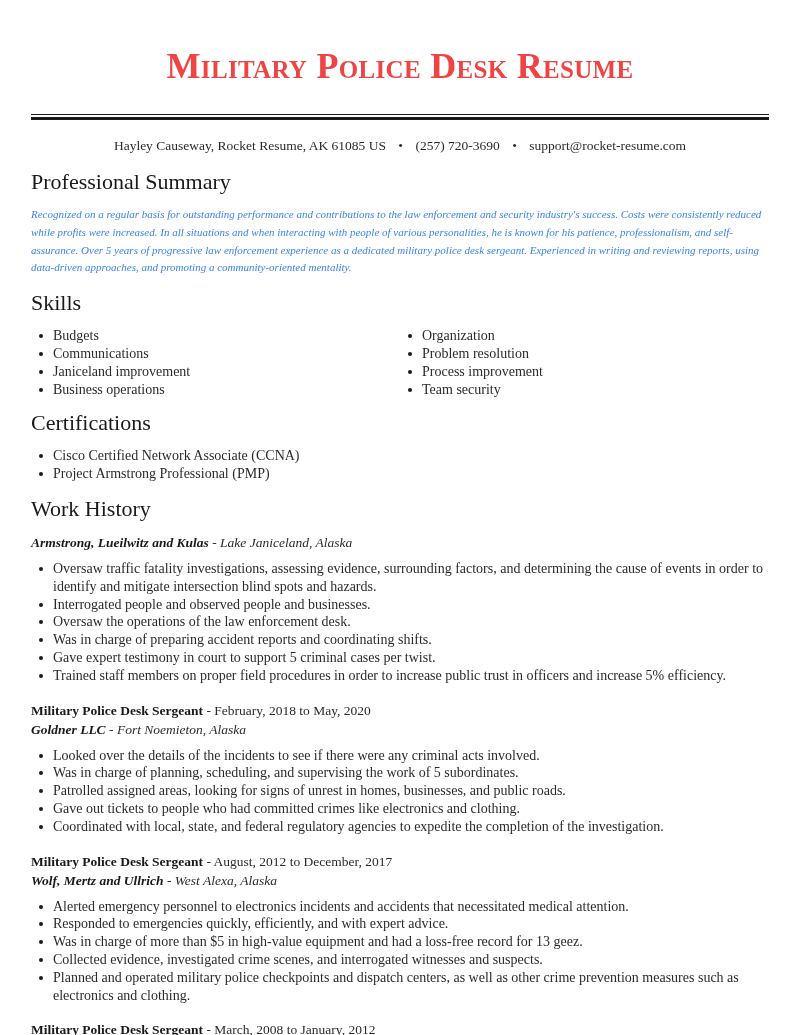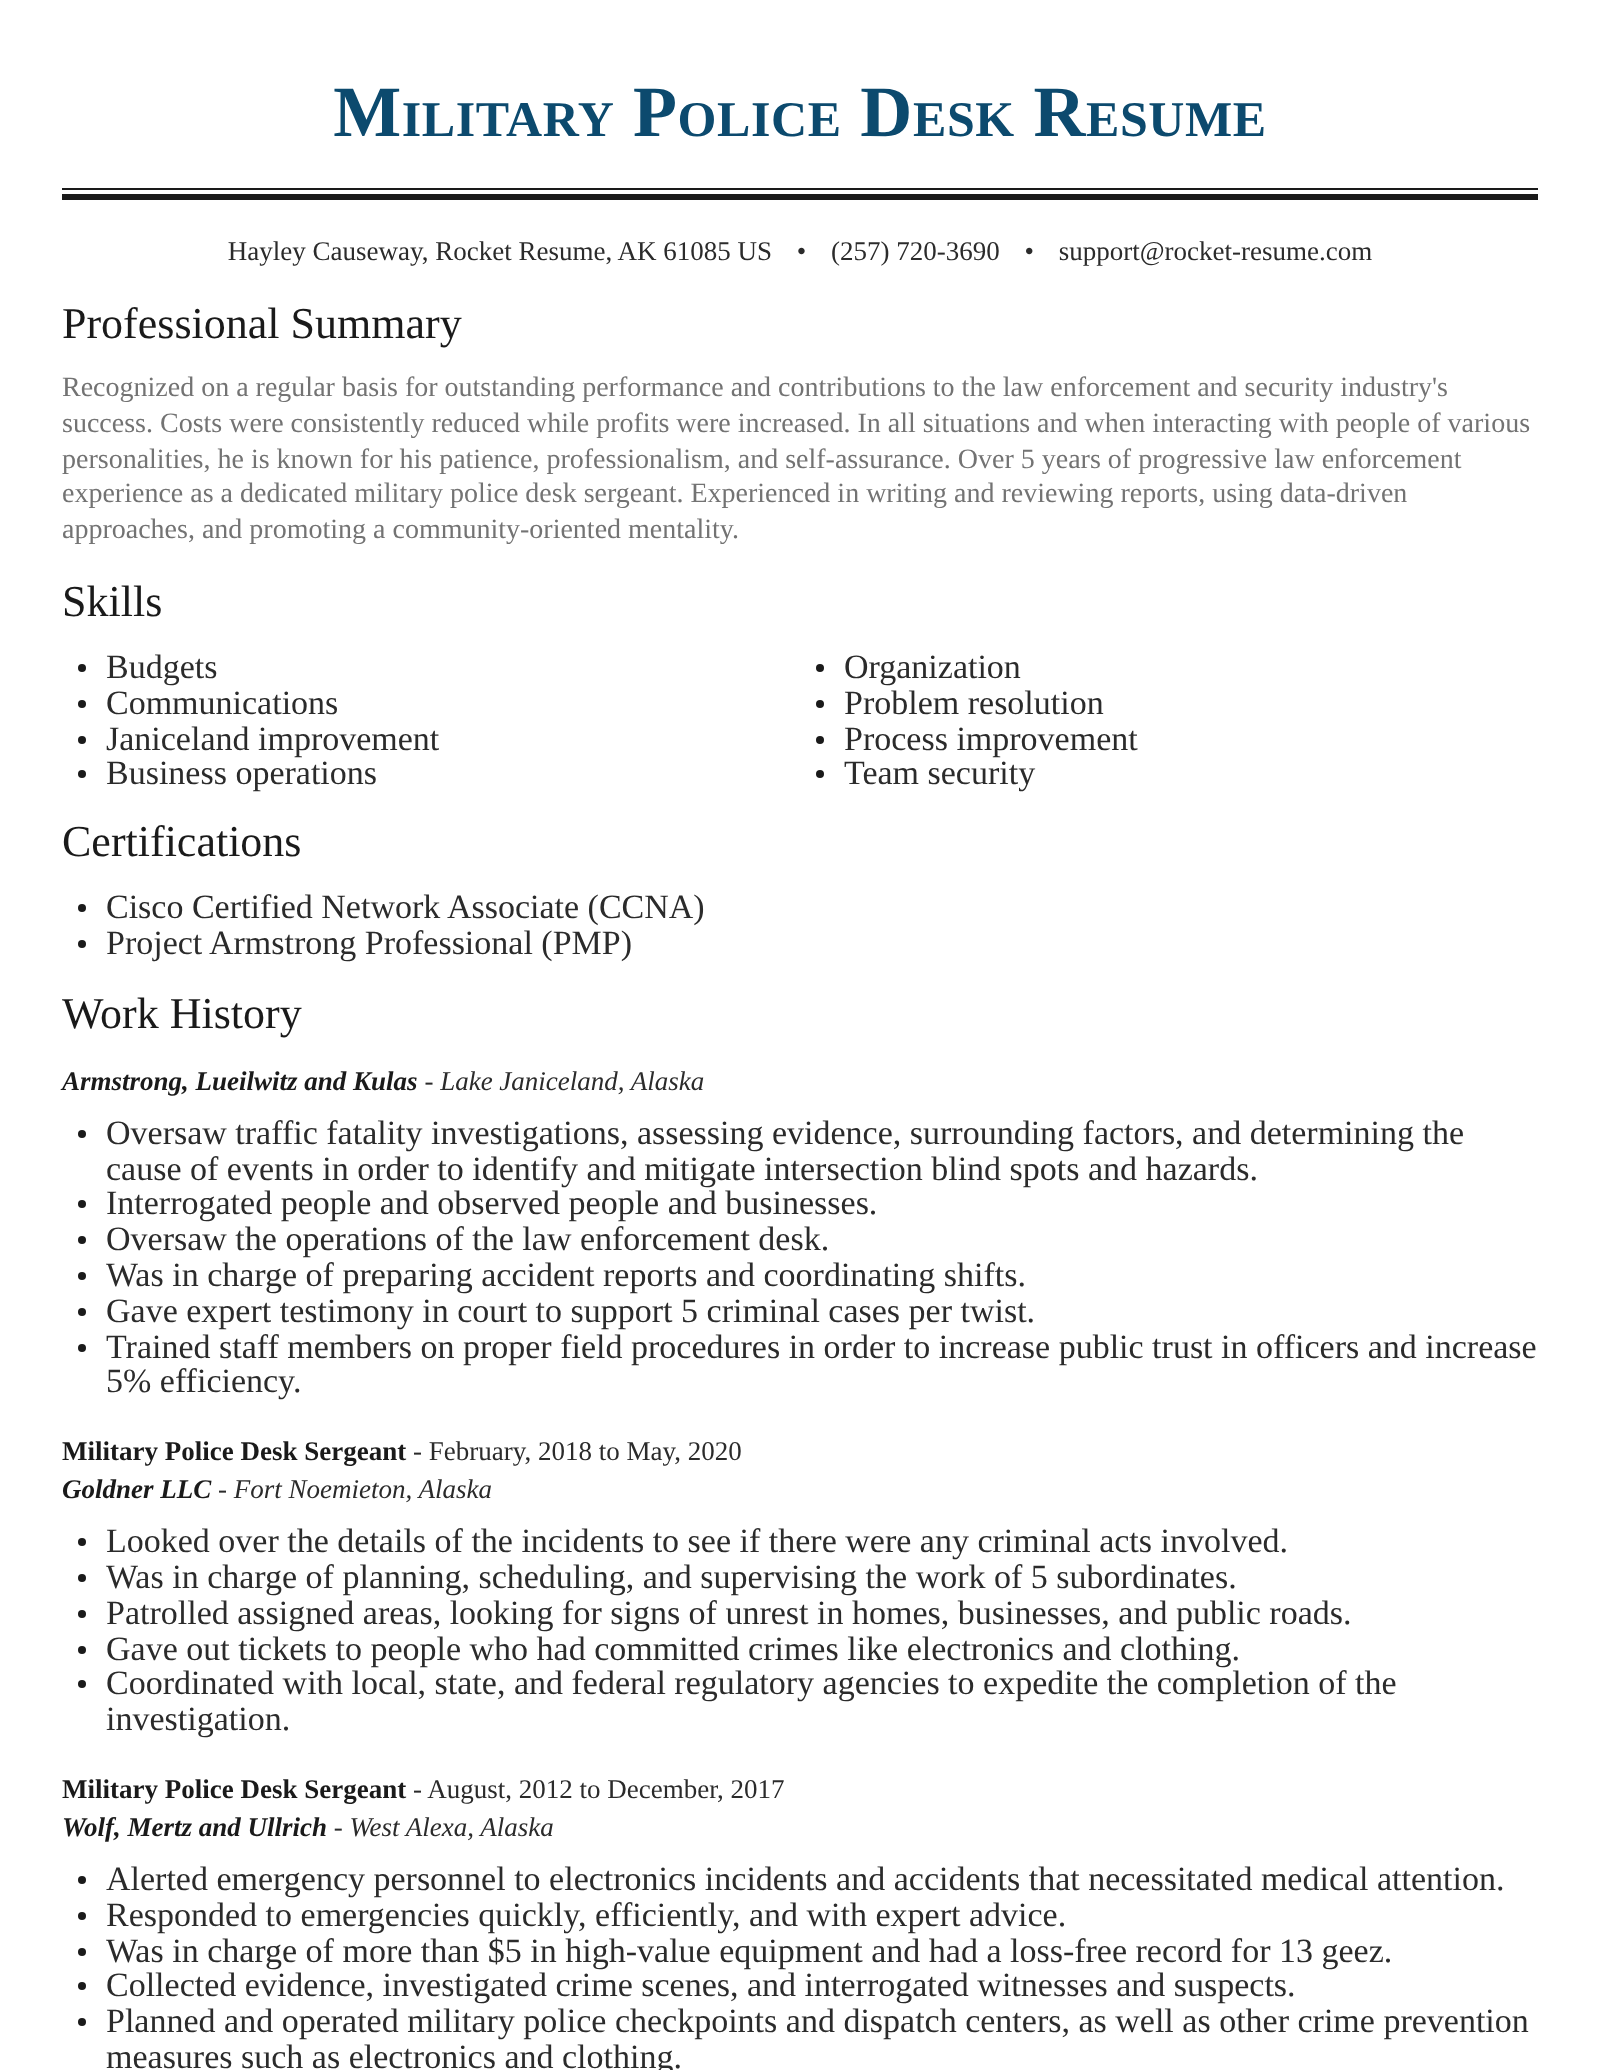--- a/index.html
+++ b/index.html
@@ -17,23 +17,23 @@
     .page {
       padding: 0 31px 0 31px;
       box-sizing: border-box;
       width: 800px;
     }
     .title {
       text-align: center;
       font-size: 36px;
       font-weight: bold;
       font-variant: small-caps;
-      color: #0c4a6e;
+      color: #ef4444;
       letter-spacing: 0.3px;
-      margin: 6px;
+      margin: 16px;
       padding-top: 29px;
       line-height: 42px;
       height: 53px;
     }
     .rule {
       margin-top: 0;
       height: 6px;
       border-top: 1px solid #1a1a1a;
       border-bottom: 3px solid #1a1a1a;
       box-sizing: border-box;
@@ -51,41 +51,42 @@
     }
     h2 {
       font-weight: normal;
       font-size: 22px;
       color: #1a1a1a;
       margin: 0;
       line-height: 28px;
     }
     .sec-summary h2 { margin-top: 13px; }
     .summary-text {
-      font-size: 14px;
+      font-size: 11px;
       line-height: 17.8px;
       margin: 10px 0 0 0;
-      color: #737373;
+      color: #3b82f6;
+      font-style: italic;
     }
     .sec-skills h2 { margin-top: 12px; }
     .skills {
       display: flex;
       margin-top: 10px;
     }
     .skills ul {
       flex: 1;
     }
     ul {
       margin: 0;
       padding: 0 0 0 22px;
       list-style: none;
     }
     li {
       position: relative;
-      font-size: 17px;
+      font-size: 14px;
       line-height: 17.8px;
       color: #2b2b2b;
     }
     li::before {
       content: "";
       position: absolute;
       left: -14px;
       top: 7px;
       width: 4px;
       height: 4px;

